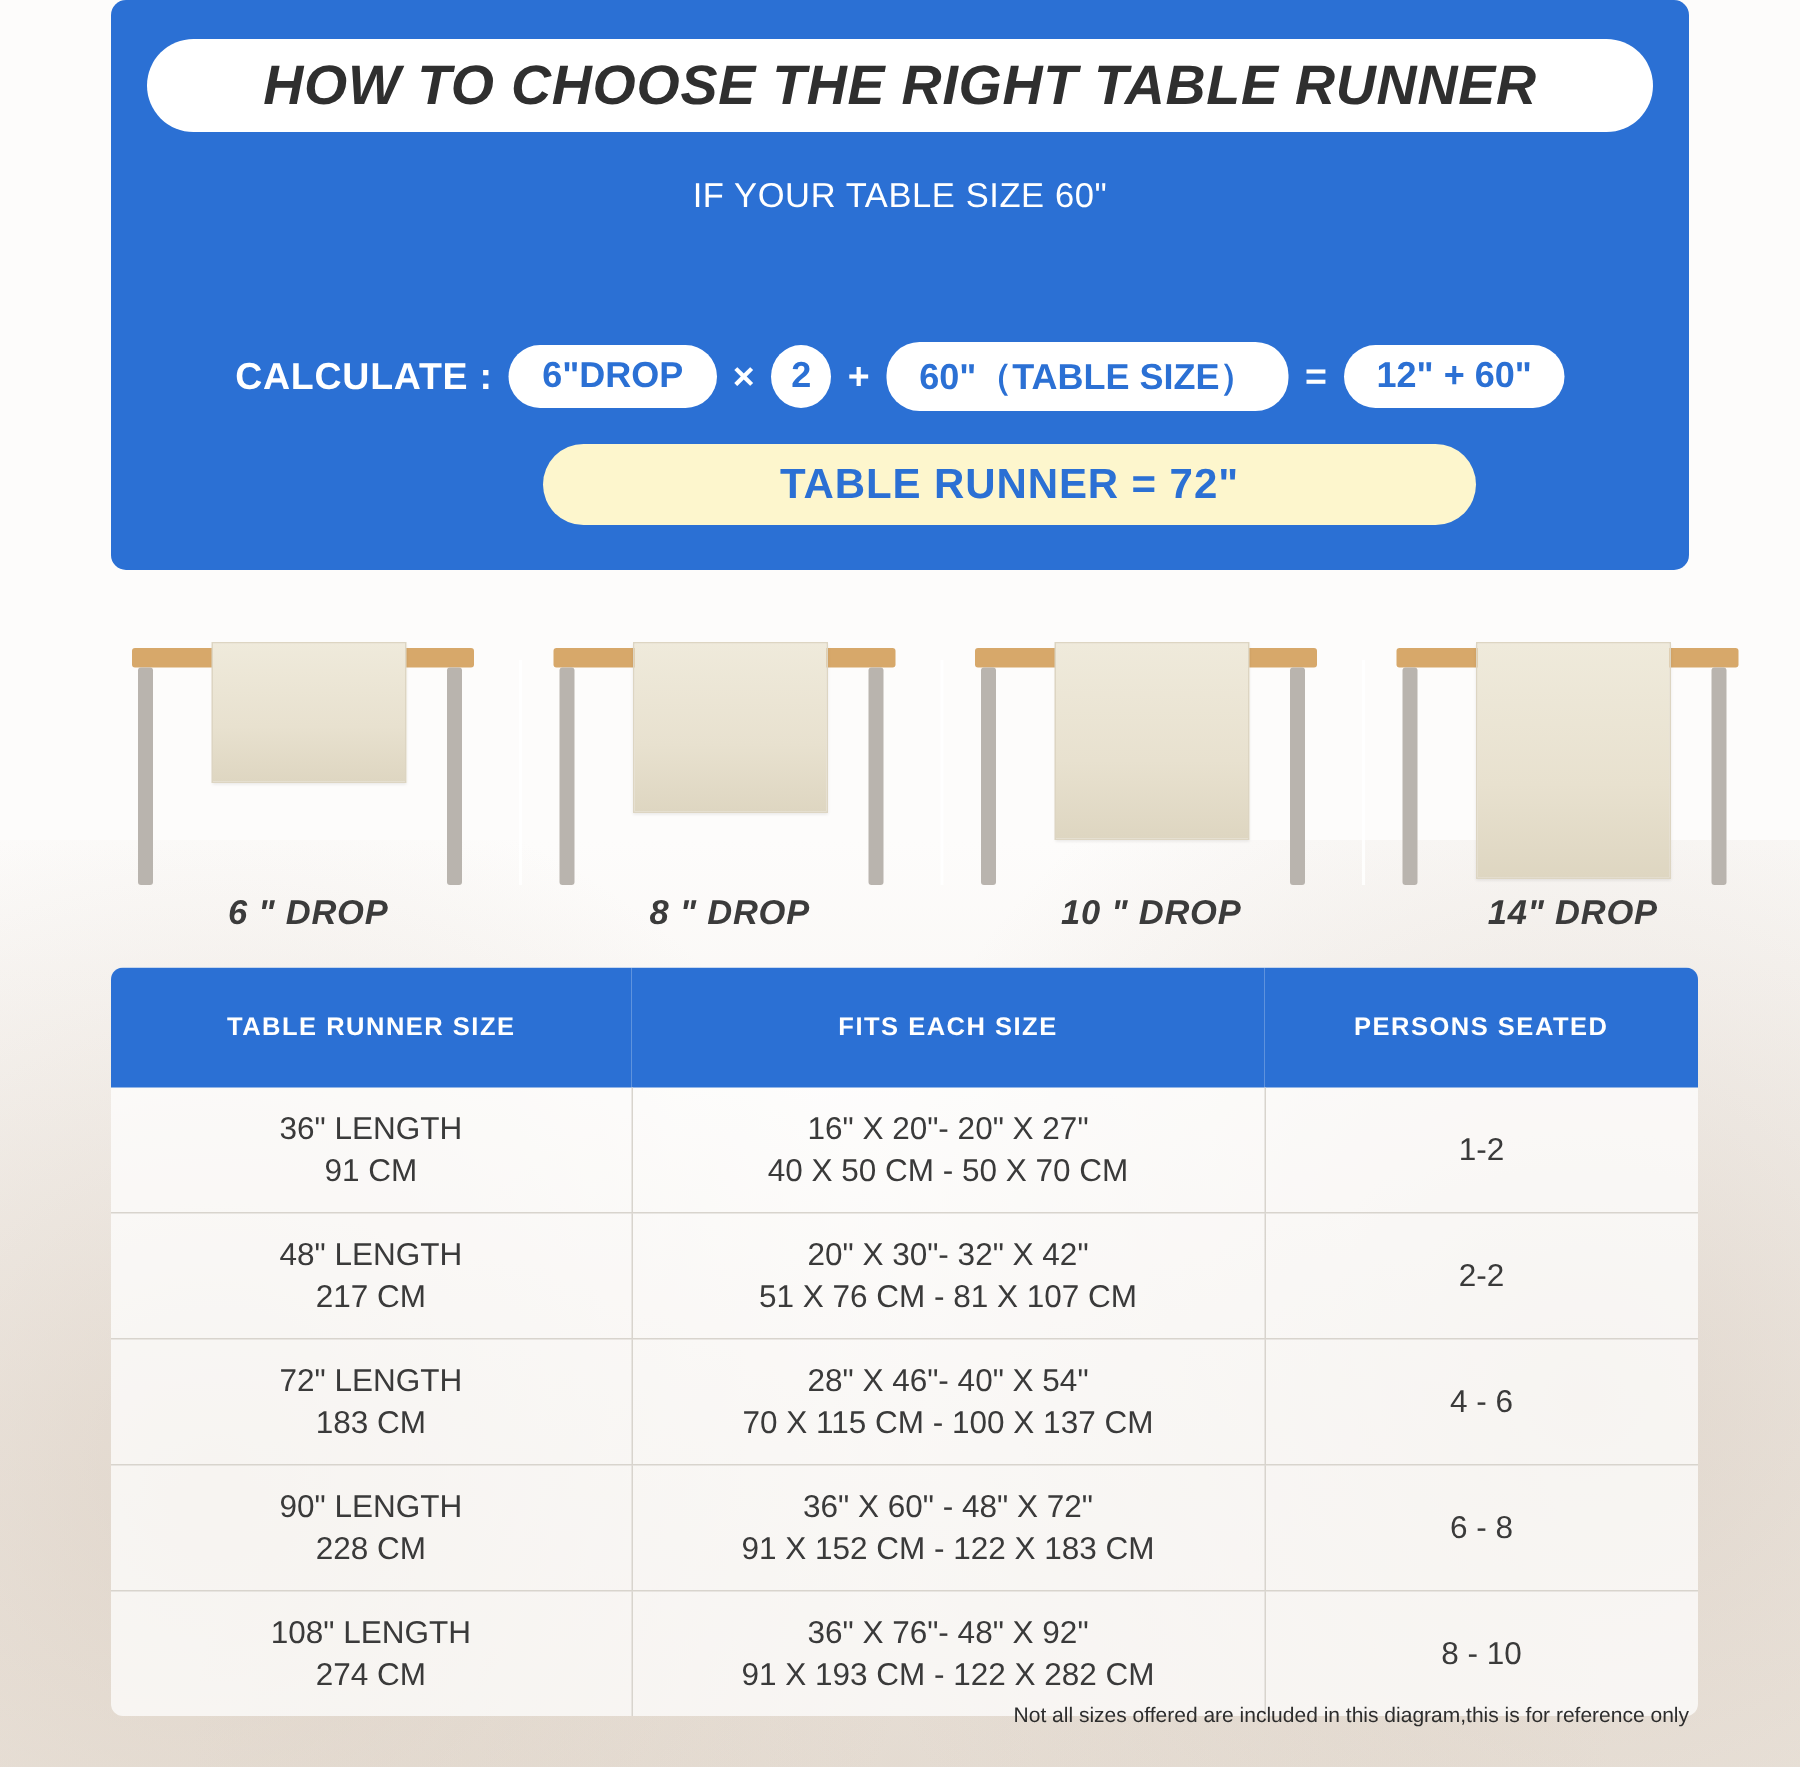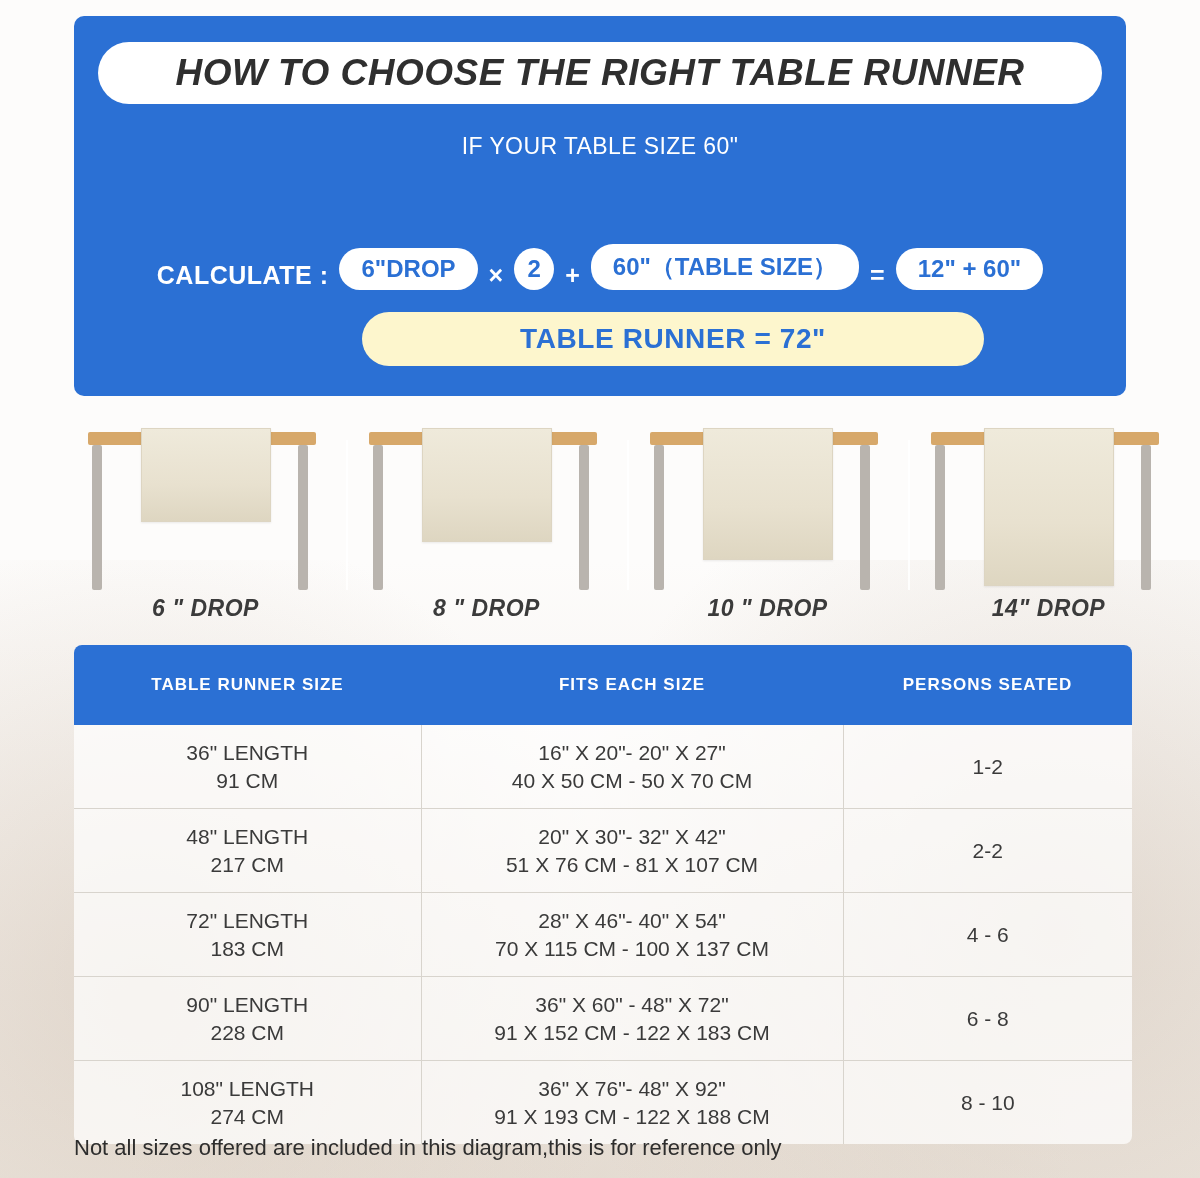--- a/index.html
+++ b/index.html
@@ -27,21 +27,21 @@
       radial-gradient(circle at 12% 70%, rgba(196,178,160,0.38) 0%, rgba(255,255,255,0) 42%),
       radial-gradient(circle at 88% 60%, rgba(190,172,154,0.35) 0%, rgba(255,255,255,0) 45%),
       radial-gradient(circle at 50% 100%, rgba(205,190,175,0.30) 0%, rgba(255,255,255,0) 55%),
       linear-gradient(180deg, rgba(255,255,255,0) 0%, rgba(236,228,219,0.55) 60%, rgba(228,218,206,0.6) 100%);
   }
 
   
   .hero {
     position: absolute;
     left: 74px;
-    top: 16px;
+    top: 0;
     width: 1052px;
     height: 380px;
     background: #2b70d4;
     border-radius: 10px;
   }
   .hero-title-wrap {
     position: absolute;
     left: 24px;
     top: 26px;
     width: 1004px;
@@ -71,21 +71,21 @@
     line-height: 36px;
     letter-spacing: 0.4px;
   }
 
   .calc-row {
     position: absolute;
     left: 0;
     top: 228px;
     width: 1052px;
     display: flex;
-    align-items: flex-end;
+    align-items: center;
     justify-content: center;
     gap: 11px;
   }
   .calc-label {
     color: #ffffff;
     font-size: 25px;
     font-weight: bold;
     letter-spacing: 0.5px;
   }
   .pill {
@@ -225,22 +225,22 @@
   }
   .sizetable tbody tr:last-child td { border-bottom: none; }
   .sizetable tbody td.col1 { border-right: 1px solid #d8d4cd; }
   .sizetable tbody td.col2 { border-right: 1px solid #d8d4cd; }
   .cellline { display: block; }
   .footnote {
     position: absolute;
     left: 74px;
     top: 1135px;
     width: 1052px;
-    text-align: left;
-    font-size: 22px;
+    text-align: right;
+    font-size: 14px;
     color: #2d2d2d;
   }
 </style>
 </head>
 <body>
 
 <div class="page">
   <div class="bg-wash"></div>
 
   <div class="hero">
@@ -358,21 +358,21 @@
         </td>
         <td>6 - 8</td>
       </tr>
       <tr>
         <td class="col1">
           <span class="cellline">108" LENGTH</span>
           <span class="cellline">274 CM</span>
         </td>
         <td class="col2">
           <span class="cellline">36" X 76"- 48" X 92"</span>
-          <span class="cellline">91 X 193 CM - 122 X 188 CM</span>
+          <span class="cellline">91 X 193 CM - 122 X 282 CM</span>
         </td>
         <td>8 - 10</td>
       </tr>
     </tbody>
   </table>
 
   <div class="footnote">Not all sizes offered are included in this diagram,this is for reference only</div>
 </div>
 
 </body></html>

